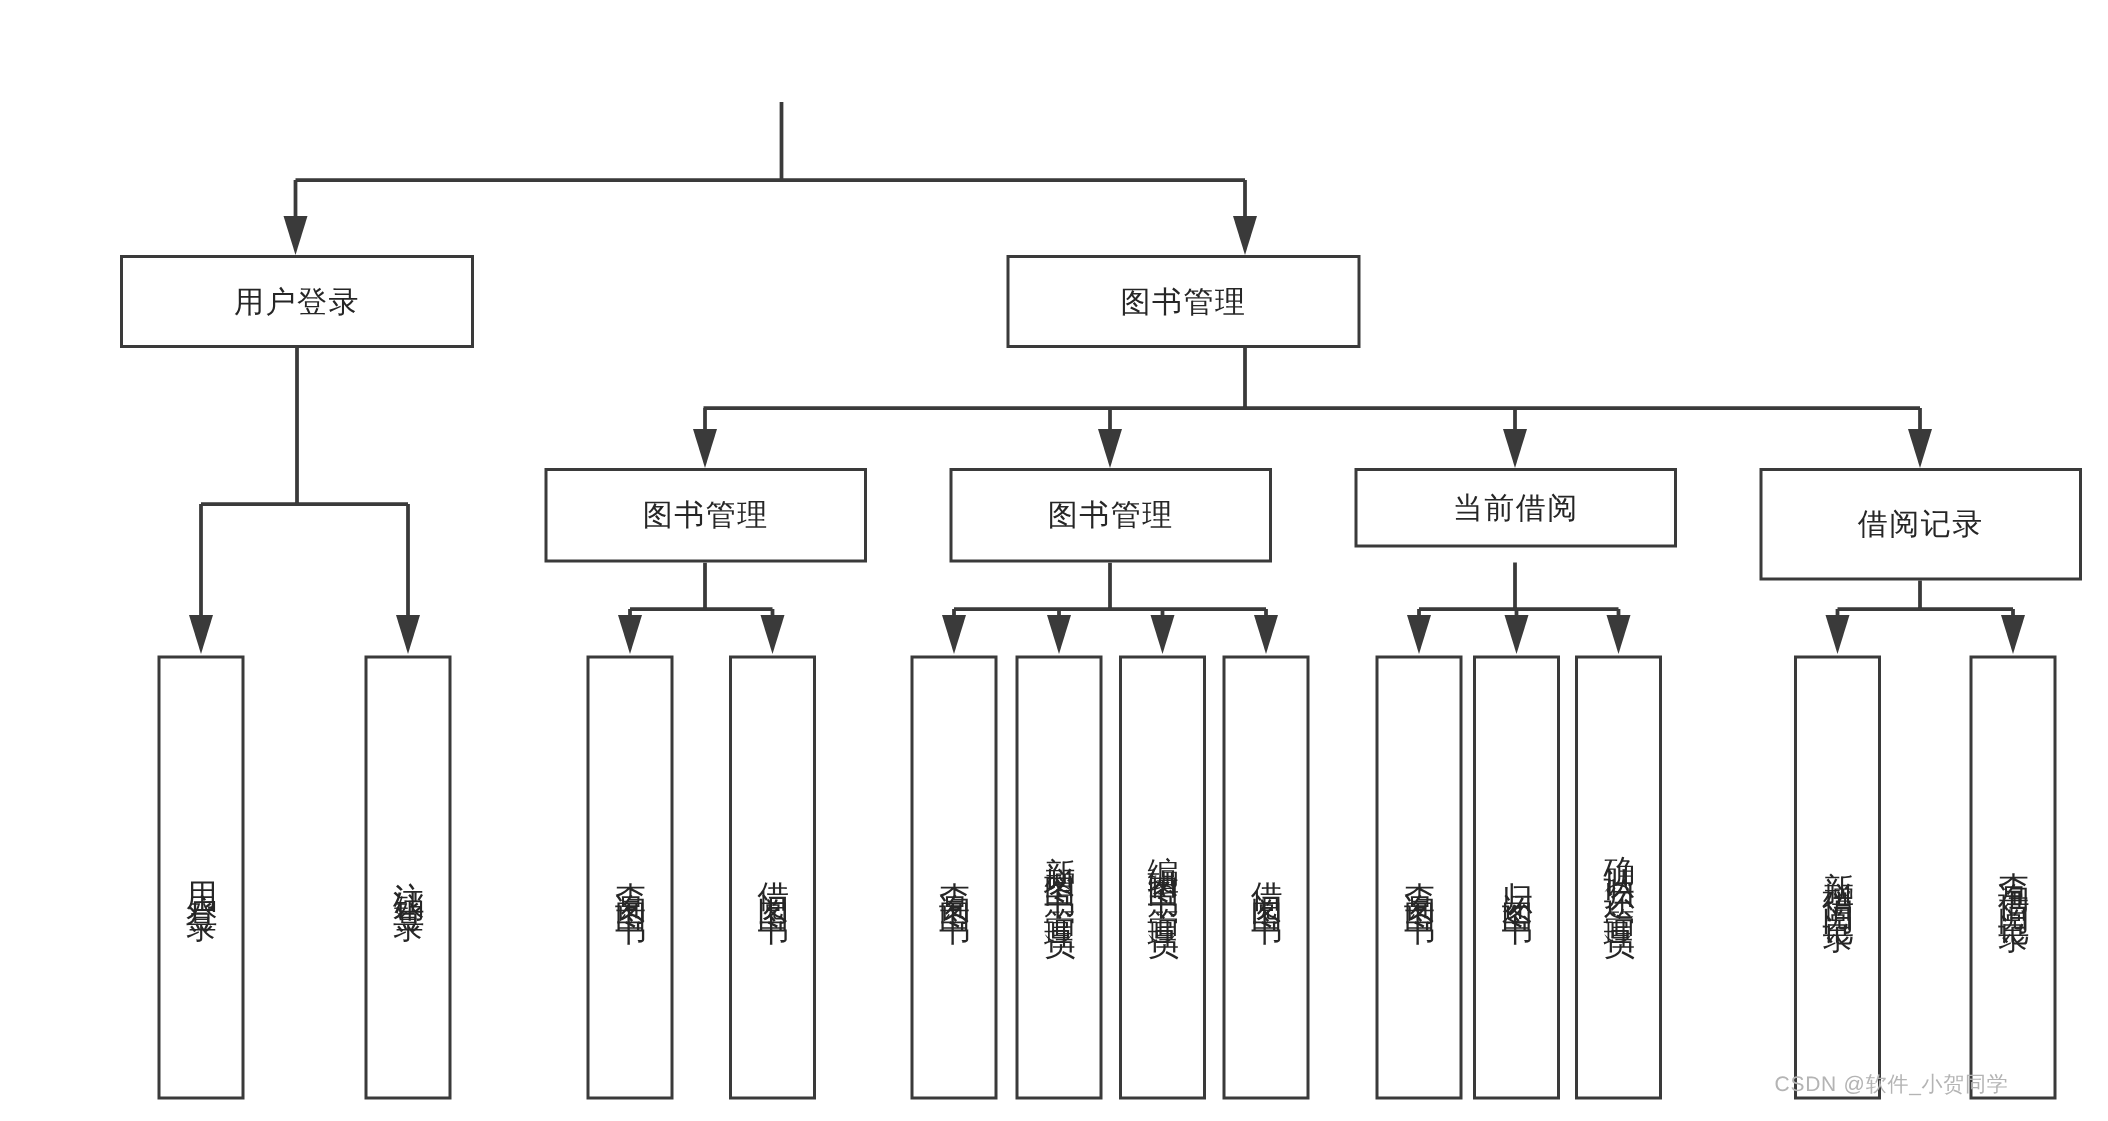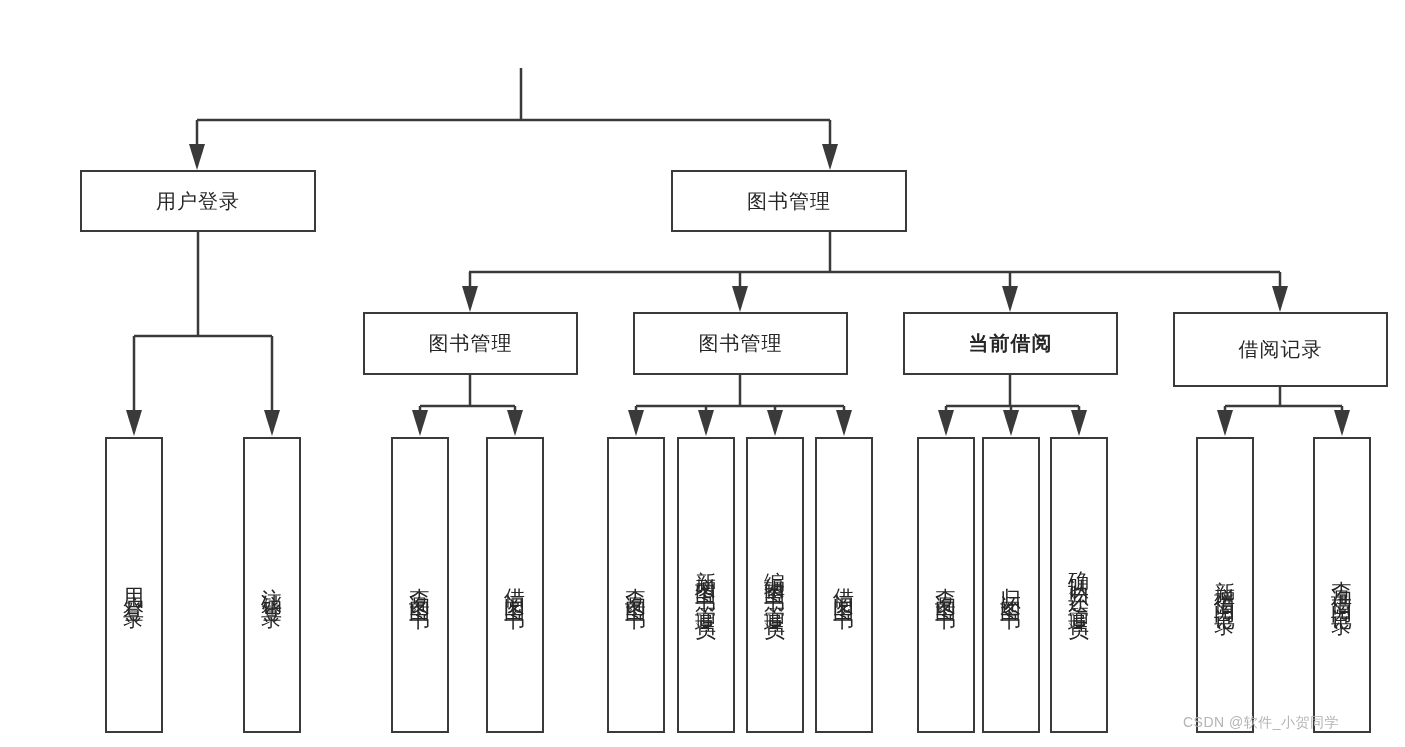--- a/index.html
+++ b/index.html
@@ -18,21 +18,21 @@
   .v-text{
     writing-mode:vertical-rl;text-orientation:mixed;
     font-size:21px;line-height:1;letter-spacing:7px;white-space:nowrap;color:#262626;
   }
   
   .n-root{left:21px;top:14px;width:1000px;height:54px;}
   .n-user-login{left:80px;top:170px;width:236px;height:62px;}
   .n-book-mgmt{left:671px;top:170px;width:236px;height:62px;}
   .n-new-book{left:363px;top:312px;width:215px;height:63px;}
   .n-book-borrow{left:633px;top:312px;width:215px;height:63px;}
-  .n-current-borrow{left:903px;top:312px;width:215px;height:63px;font-weight:bold;}
+  .n-current-borrow{left:903px;top:312px;width:215px;height:53px;}
   .n-borrow-records{left:1173px;top:312px;width:215px;height:75px;}
   
   .l-user-login{left:105px;}
   .l-logout{left:243px;}
   .l-nb-query{left:391px;}
   .l-nb-borrow{left:486px;}
   .l-bb-query{left:607px;}
   .l-bb-add{left:677px;}
   .l-bb-edit{left:746px;}
   .l-bb-borrow{left:815px;}

